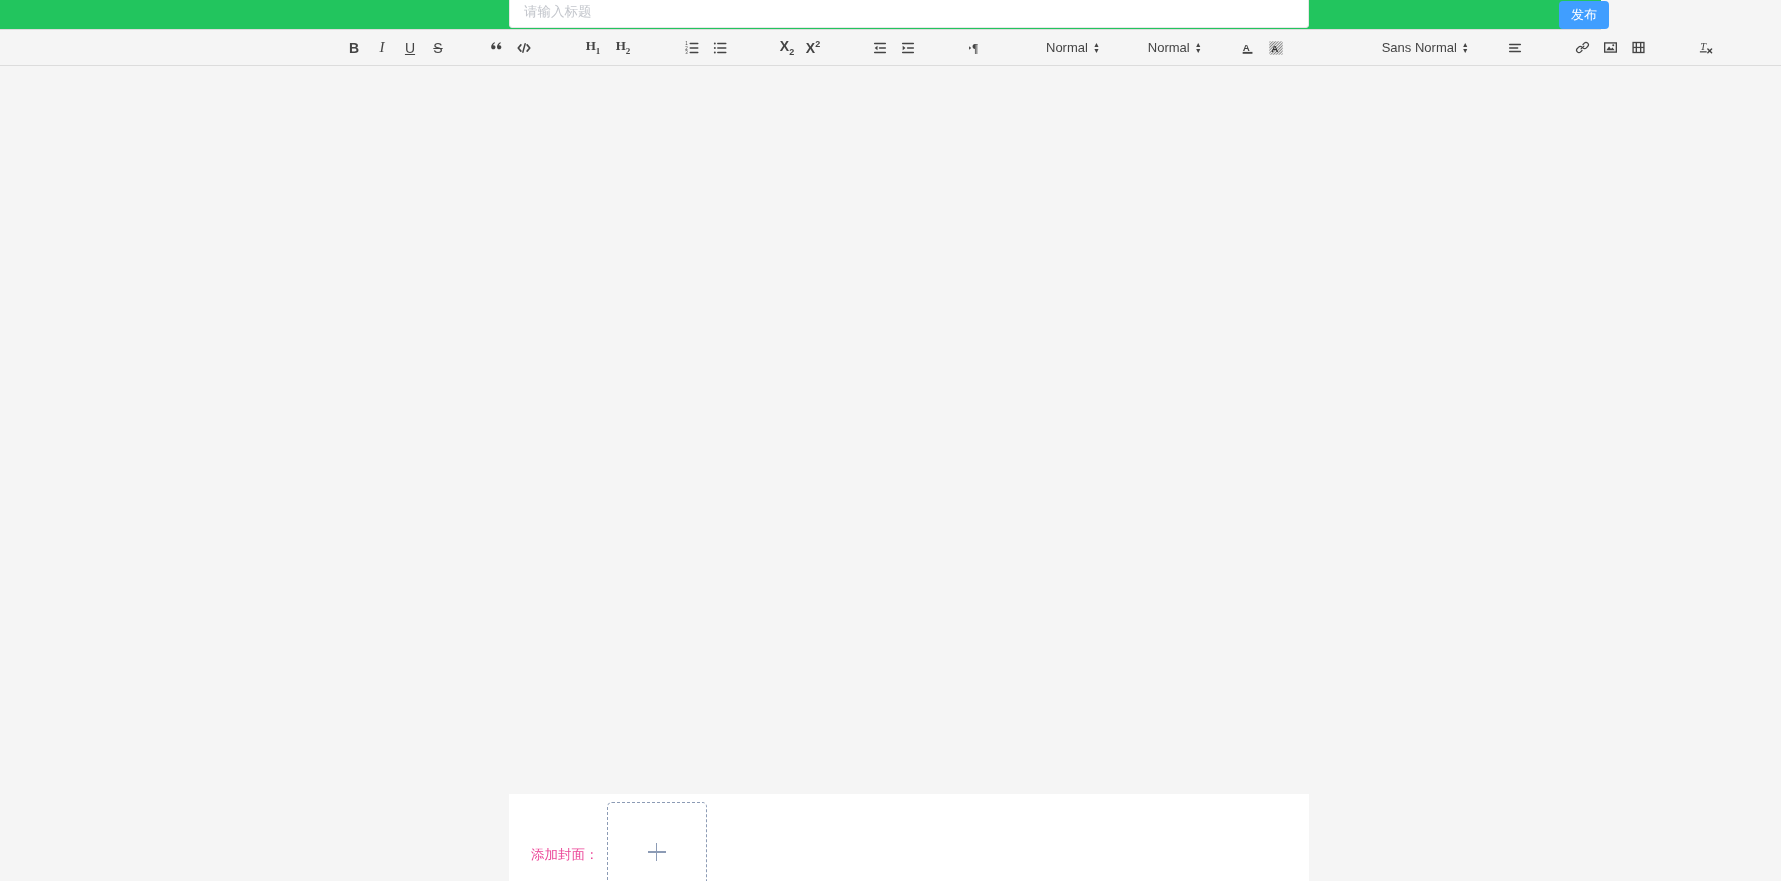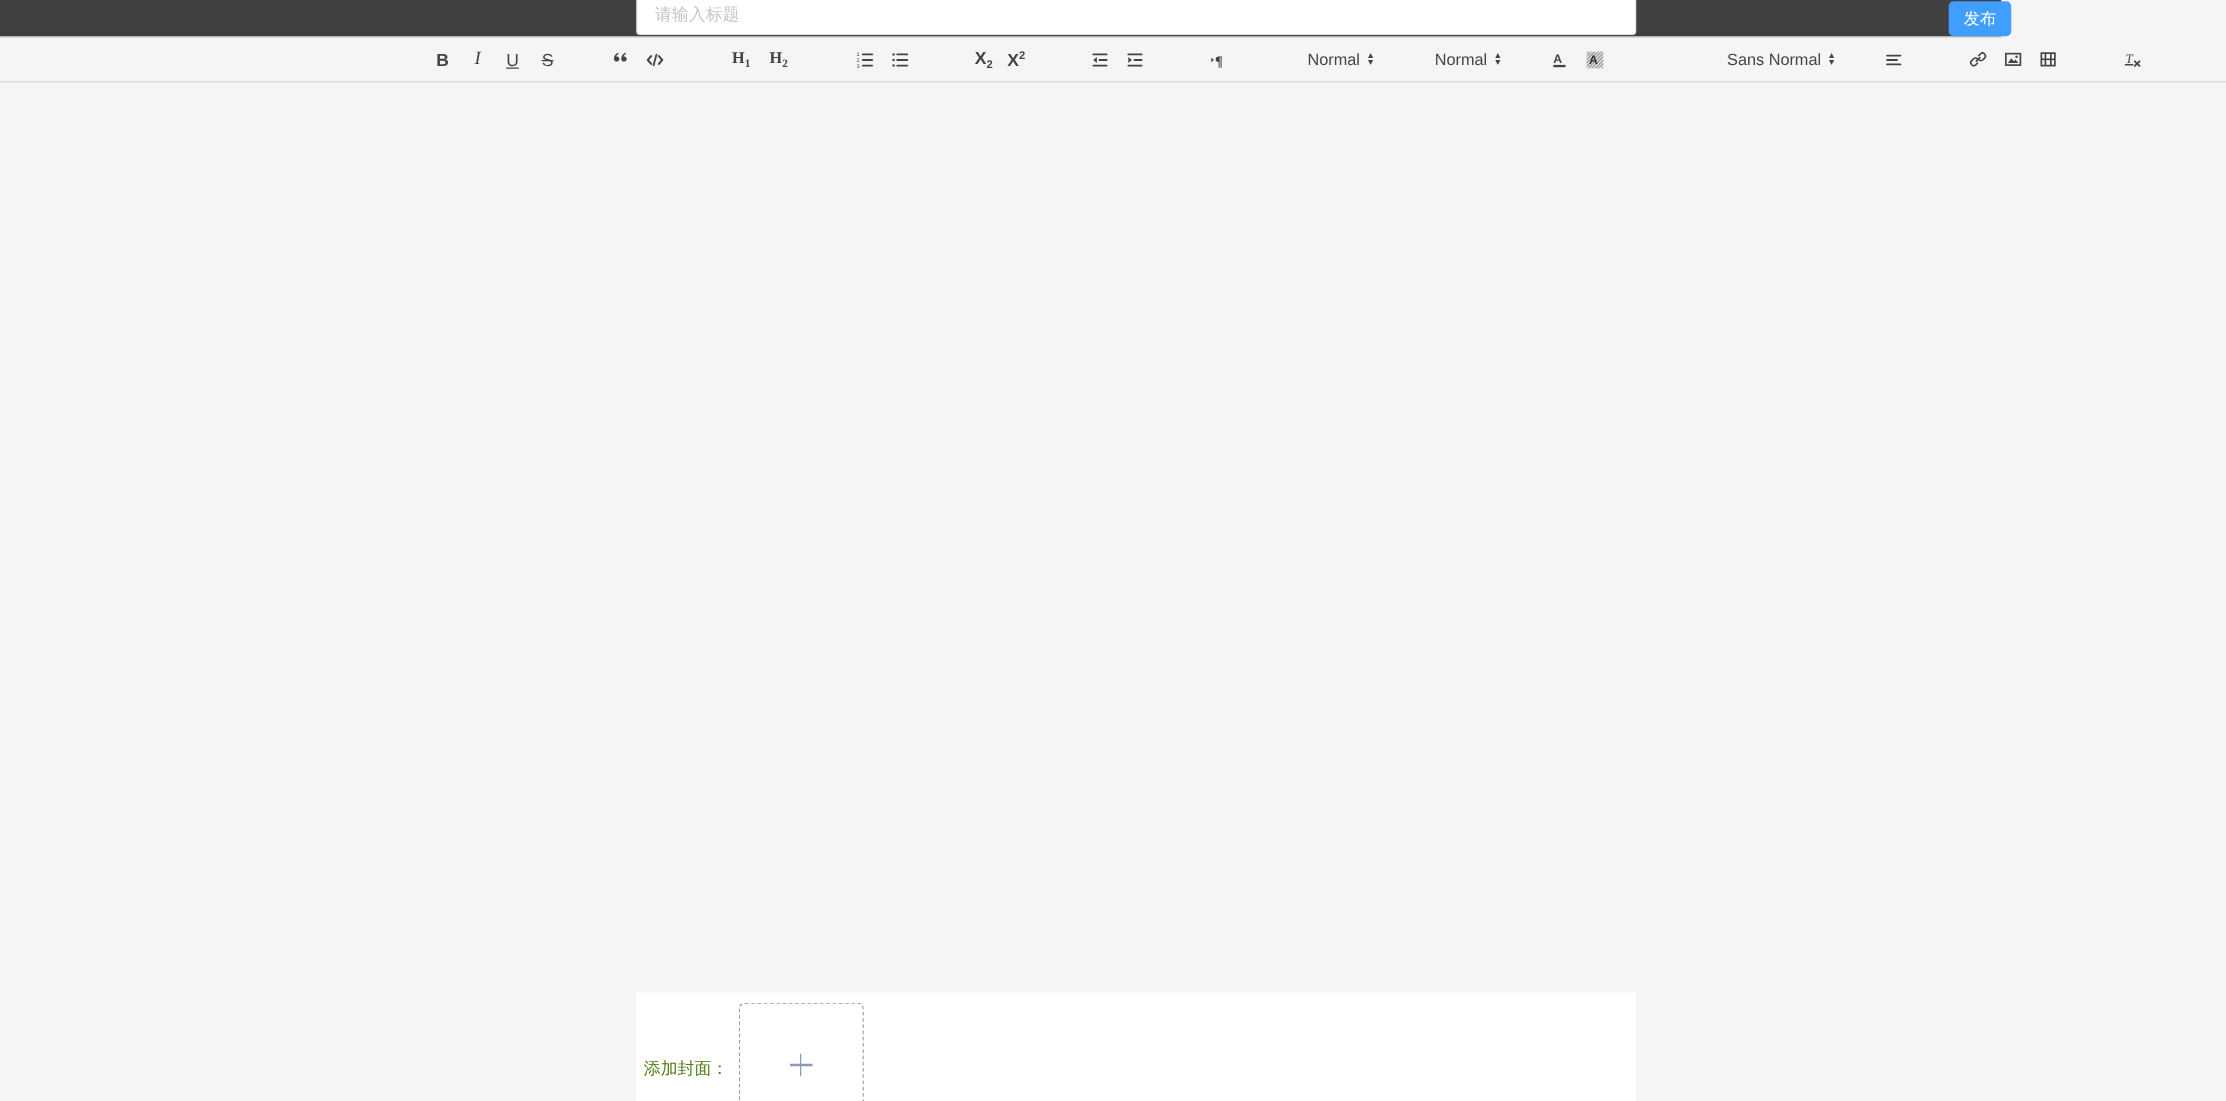--- a/index.html
+++ b/index.html
@@ -23,21 +23,21 @@
     background: #f5f5f5;
   }
 
   
   .topbar {
     position: absolute;
     left: 0;
     top: 0;
     width: 1601px;
     height: 30px;
-    background: #404040;
+    background: #22c55e;
     border-bottom: 1px solid #dcdcdc;
     box-sizing: border-box;
   }
 
   .title-input {
     position: absolute;
     left: 509px;
     top: -6px;
     width: 800px;
     height: 34px;
@@ -196,22 +196,22 @@
     height: 87px;
     background: #ffffff;
     box-sizing: border-box;
     display: flex;
     align-items: flex-start;
     padding-top: 8px;
   }
 
   .cover-label {
     font-size: 13.5px;
-    color: #4d7c0f;
-    margin-left: 6px;
+    color: #ec4899;
+    margin-left: 22px;
     margin-top: 44px;
     white-space: nowrap;
   }
 
   .cover-uploader {
     width: 100px;
     height: 100px;
     margin-left: 8px;
     border: 1px dashed #8c9bb5;
     border-radius: 5px;

